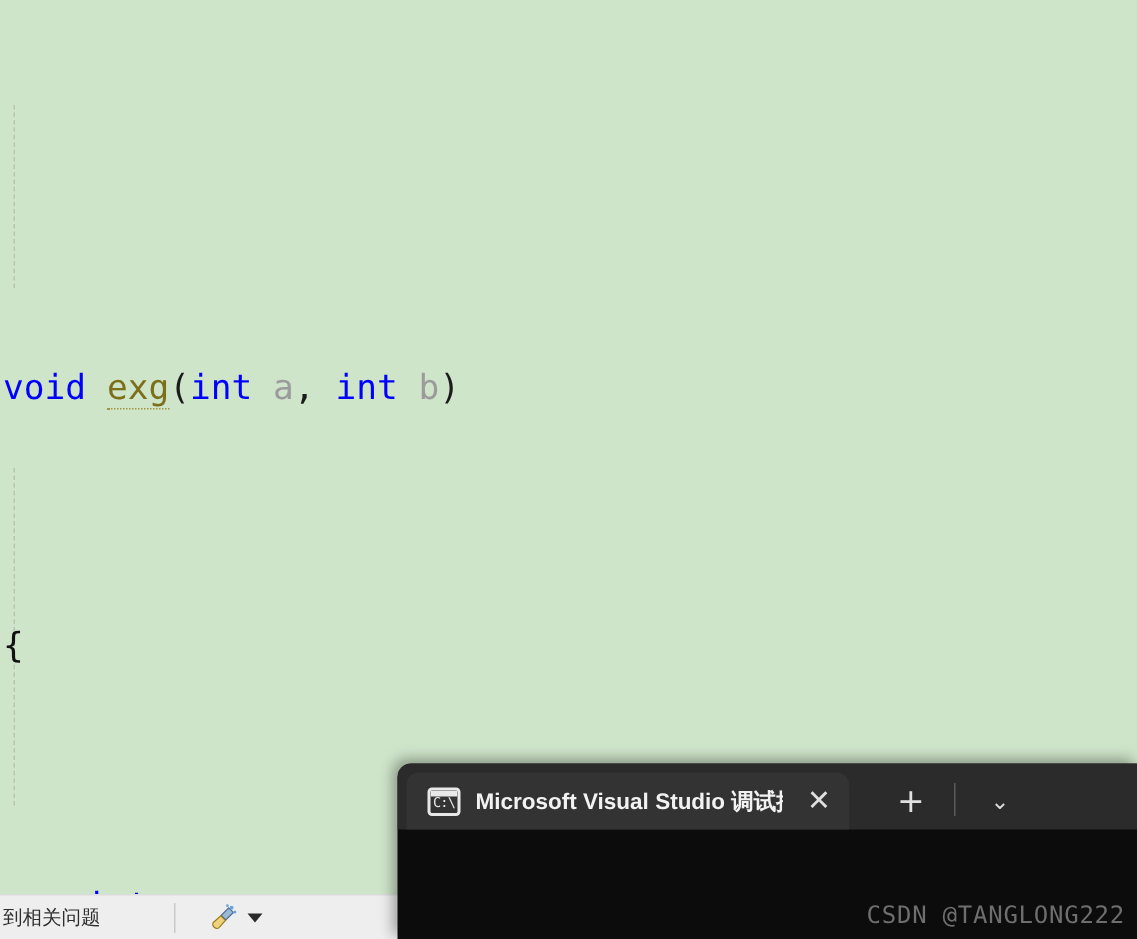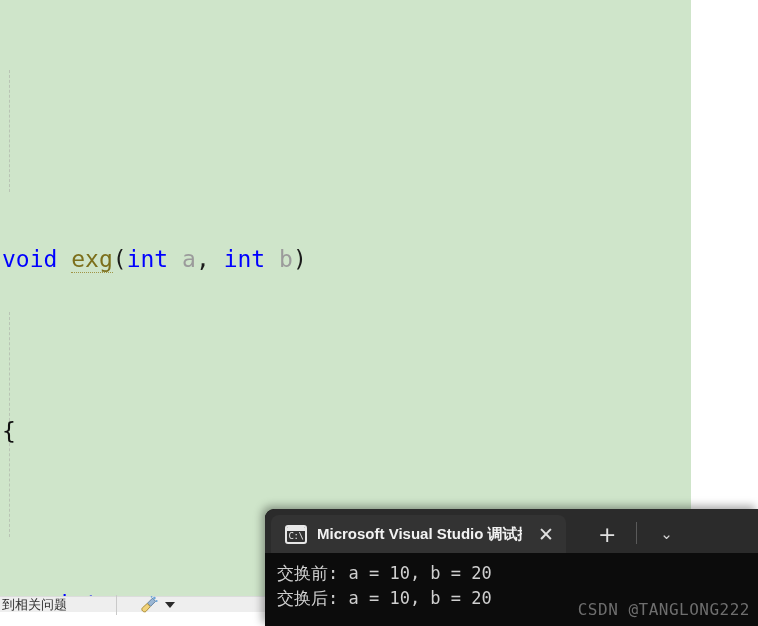--- a/index.html
+++ b/index.html
@@ -15,21 +15,21 @@
     position: relative;
     width: 758px;
     height: 626px;
     overflow: hidden;
   }
 
   
   #editor {
     position: absolute;
     left: 0; top: 0;
-    width: 691px;
+    width: 758px;
     height: 596px;
     background: #cfe5ca;
     font-family: "DejaVu Sans Mono", monospace;
     font-size: 23px;
     line-height: 34.5px;
     overflow: hidden;
     white-space: pre;
   }
 
   .code-line {
@@ -193,21 +193,21 @@
     font-family: "DejaVu Sans Mono", monospace;
     letter-spacing: 0.5px;
   }
 
   
   #statusbar {
     position: absolute;
     left: 0;
     top: 596px;
     width: 265px;
-    height: 16px;
+    height: 30px;
     background: #eeeeee;
     border-top: 1px solid #dcdcdc;
     display: flex;
     align-items: center;
   }
 
   #status-text {
     font-size: 13px;
     color: #2e2e2e;
     font-family: "Liberation Sans", sans-serif;
@@ -321,18 +321,17 @@
       <div id="console-tab">
         <span id="tab-icon">C:\</span>
         <span id="tab-title">Microsoft Visual Studio 调试控</span>
         <span id="tab-close">✕</span>
       </div>
       <span id="tab-new">+</span>
       <span id="tab-divider"></span>
       <span id="tab-dropdown">⌄</span>
     </div>
 
-    <div id="console-body"><div>交换前: a = 10, b = 20</div><div>交换后: a = 10, b = 20</div></div>
 
     <div id="watermark">CSDN @TANGLONG222</div>
   </div>
 
 </div>
 
 </body></html>

